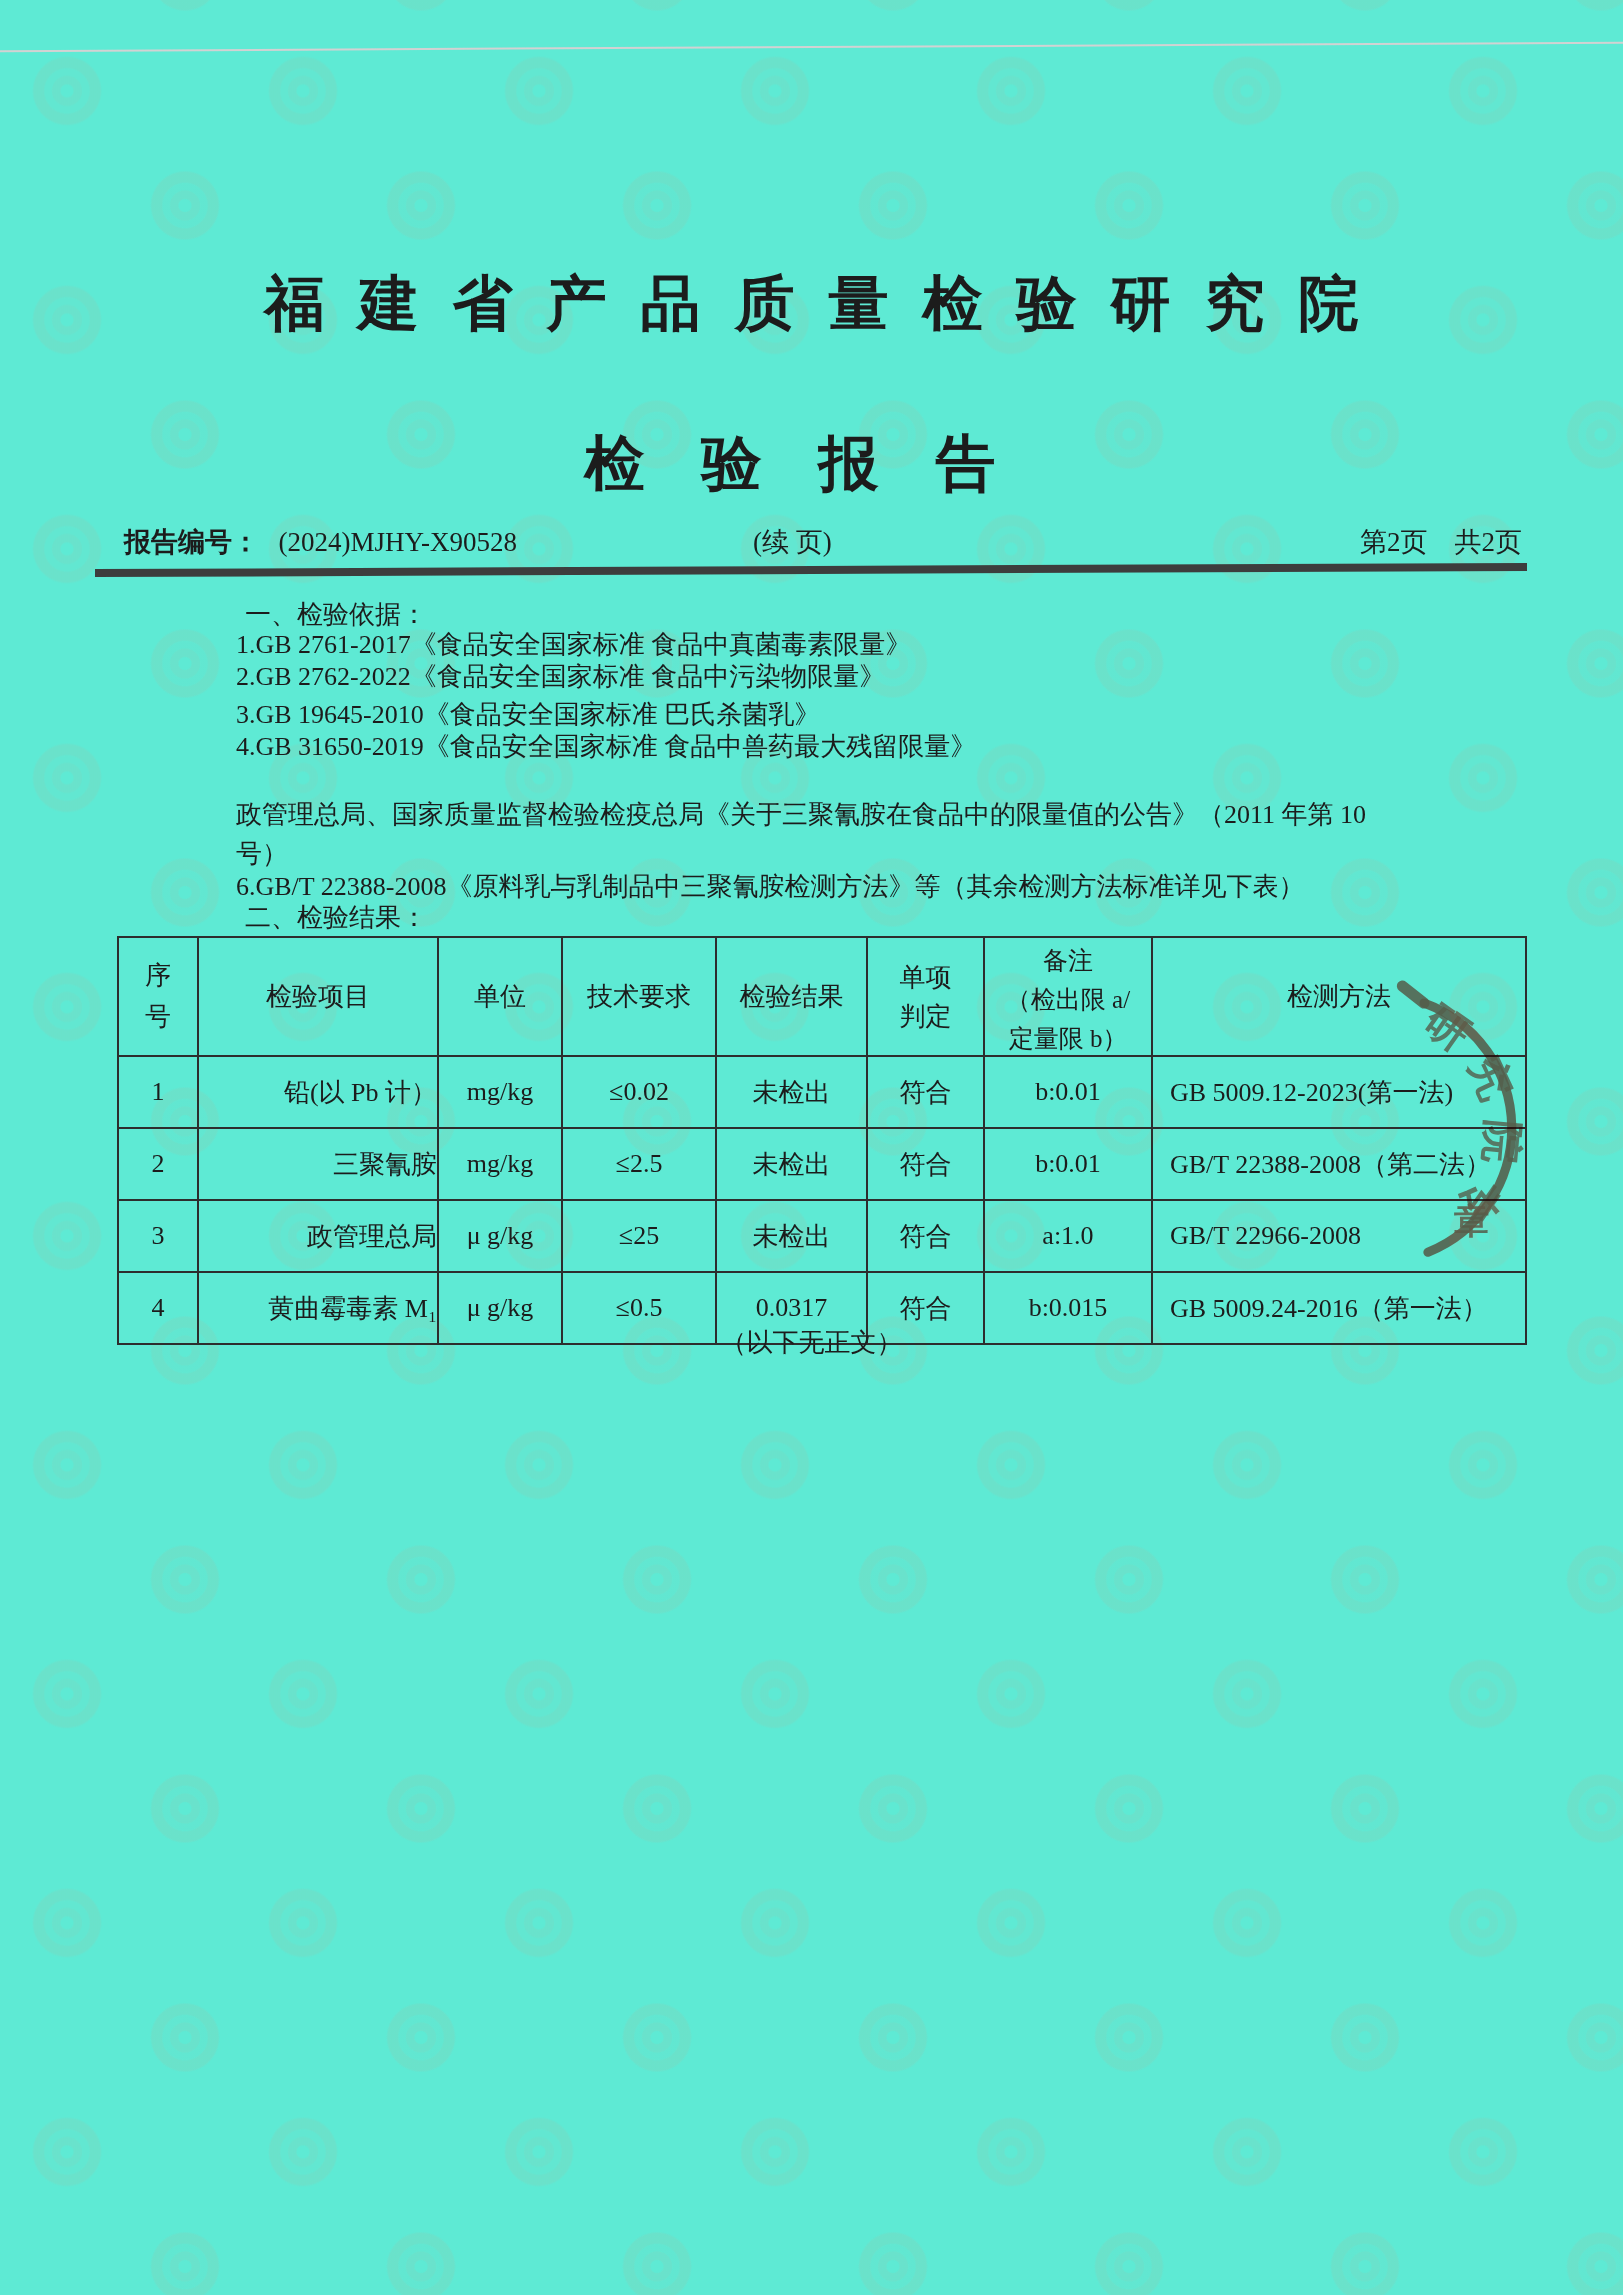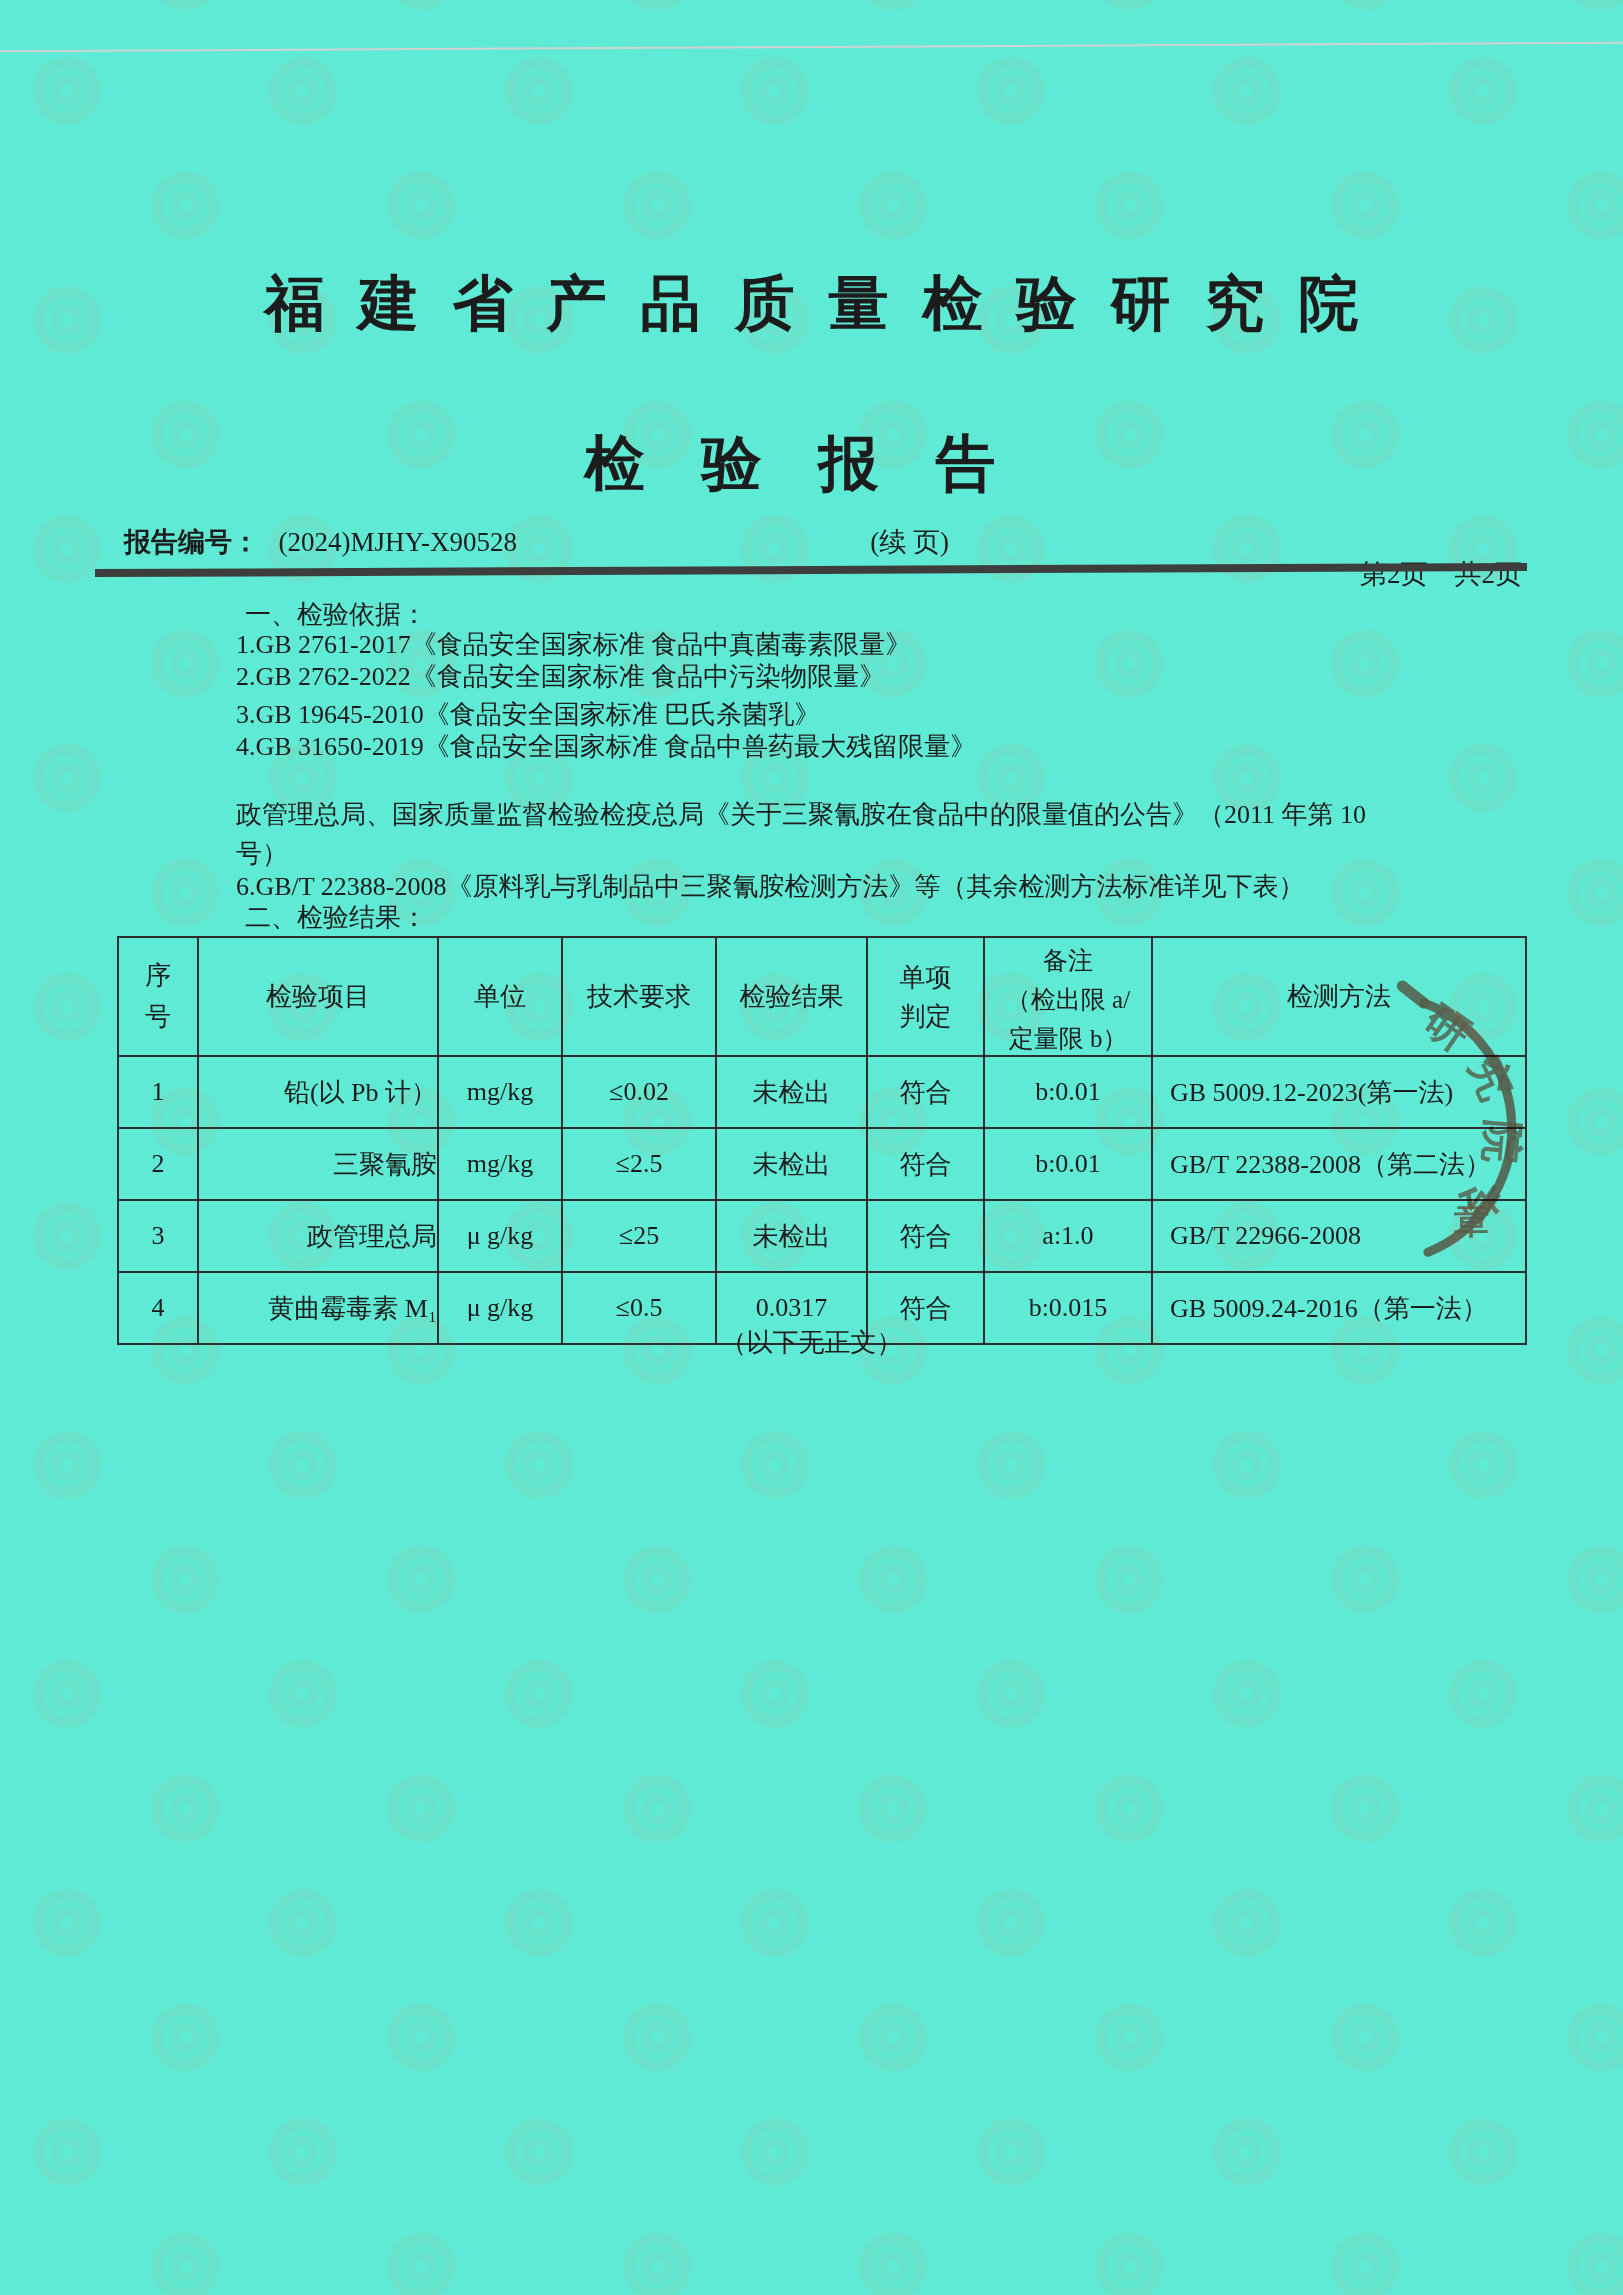--- a/index.html
+++ b/index.html
@@ -48,22 +48,22 @@
     top:424px;left:-21.6px;width:100%;
     text-align:center;
     font-size:60px;font-weight:700;
     letter-spacing:57px;text-indent:57px;
     white-space:nowrap;
   }
 
   .meta-row{top:524px;left:0;width:100%;height:34px;font-size:27px;}
   .meta-left{position:absolute;left:124px;top:0;white-space:nowrap;}
   .meta-left .lbl{font-weight:600;margin-right:19.6px;}
-  .meta-center{position:absolute;left:753px;top:0;width:196px;text-align:right;white-space:nowrap;}
-  .meta-right{position:absolute;right:101px;top:0;white-space:nowrap;margin-top:32px;}
+  .meta-center{position:absolute;left:753px;top:0;width:196px;text-align:left;white-space:nowrap;}
+  .meta-right{position:absolute;right:101px;top:0;white-space:nowrap;}
 
   .header-rule{
     top:566px;left:95px;width:1432px;height:7.9px;
     background:#3d3d3d;transform:rotate(-0.25deg);
   }
 
   .bline{left:236px;font-size:26px;line-height:34px;white-space:nowrap;}
   .bheading{left:245px;font-size:26px;line-height:34px;white-space:nowrap;}
 
   .results-table{

